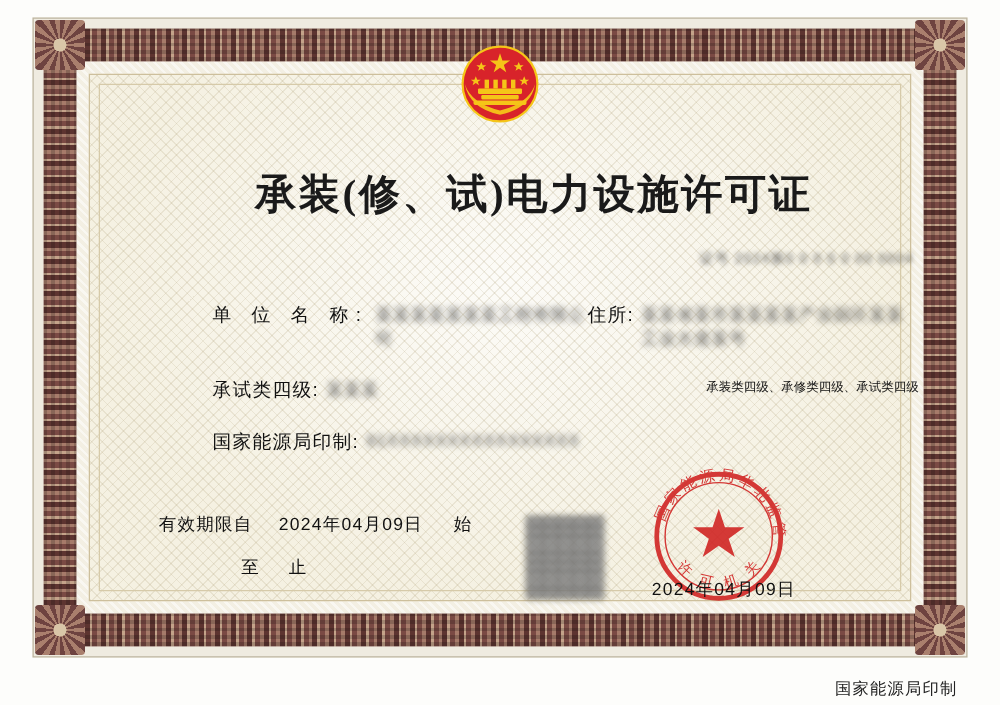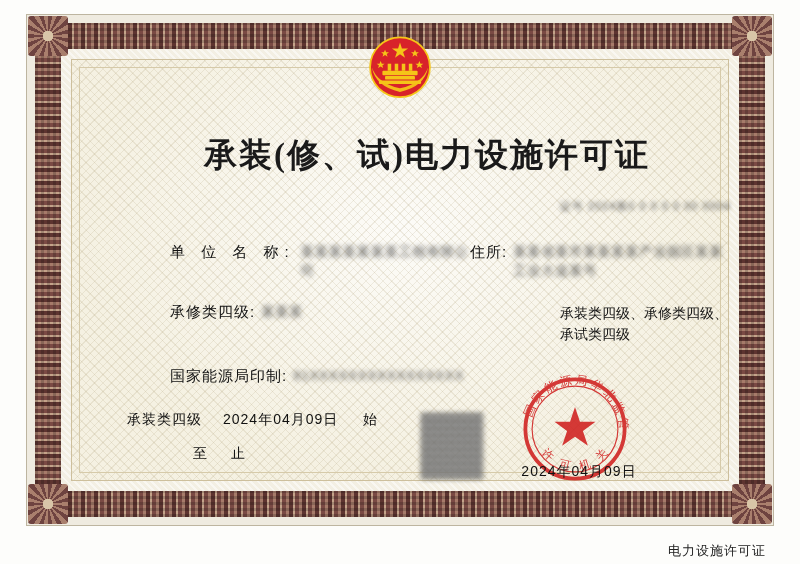--- a/index.html
+++ b/index.html
@@ -211,21 +211,21 @@
   .value.redacted {
     filter: blur(2.6px);
     color: #4a4a4a;
     letter-spacing: 1px;
   }
 
   .col-left  { width: 300px; display: flex; align-items: flex-start; }
   .col-right { flex: 1; display: flex; align-items: flex-start; justify-content: flex-end; }
 
   .kind-value {
-    font-size: 14px;
+    font-size: 10px;
     color: #111;
     line-height: 1.5;
     max-width: 175px;
   }
 
   .credit-row { margin-bottom: 26px; }
 
   .date-block {
     position: absolute;
     left: 22px;
@@ -347,40 +347,40 @@
             <span class="value redacted">某某某某某某某工程有限公司</span>
           </div>
           <div class="col-right">
             <span class="label">住所:</span>
             <span class="value redacted">某某省某市某某某某产业园区某某工业大道某号</span>
           </div>
         </div>
 
         <div class="row">
           <div class="col-left">
-            <span class="label">承修类四级:</span>
+            <span class="label">承试类四级:</span>
             <span class="value redacted">某某某</span>
           </div>
           <div class="col-right">
             <span class="kind-value">承装类四级、承修类四级、承试类四级</span>
           </div>
         </div>
 
         <div class="row credit-row">
           <div class="col-left">
             <span class="label">国家能源局印制:</span>
             <span class="value redacted">91XXXXXXXXXXXXXXXX</span>
           </div>
         </div>
 
       </div>
 
       <div class="date-block">
         <div class="date-line">
-          <span class="dl-label">承装类四级</span>
+          <span class="dl-label">有效期限自</span>
           <span class="dl-date">2024年04月09日</span>
           <span class="dl-suffix">始</span>
         </div>
         <div class="date-line">
           <span class="dl-label indent">至</span>
           <span class="dl-suffix">止</span>
         </div>
       </div>
 
       <div class="qr"></div>
@@ -401,15 +401,15 @@
             <textPath href="#sealArcBottom" startOffset="20%">许 可 机 关</textPath>
           </text>
         </svg>
       </div>
 
       <div class="issue-date">2024年04月09日</div>
 
     </div>
   </div>
 
-  <div class="footer-note">电力设施许可证</div>
+  <div class="footer-note">国家能源局印制</div>
 
 </div>
 
 </body></html>

